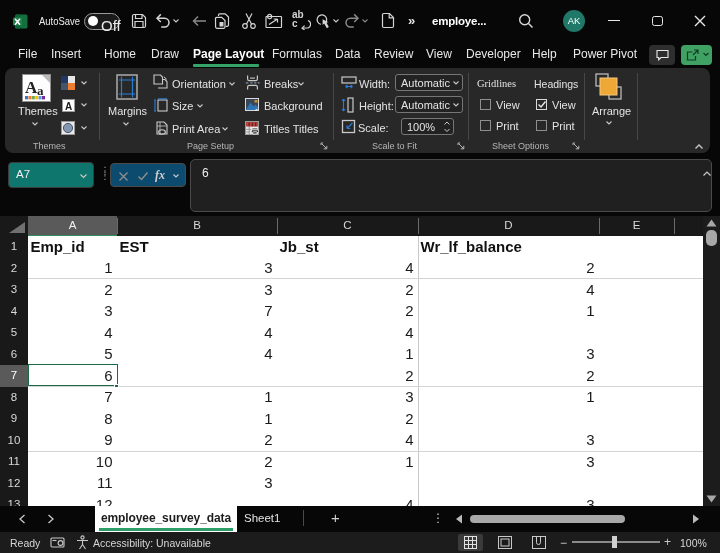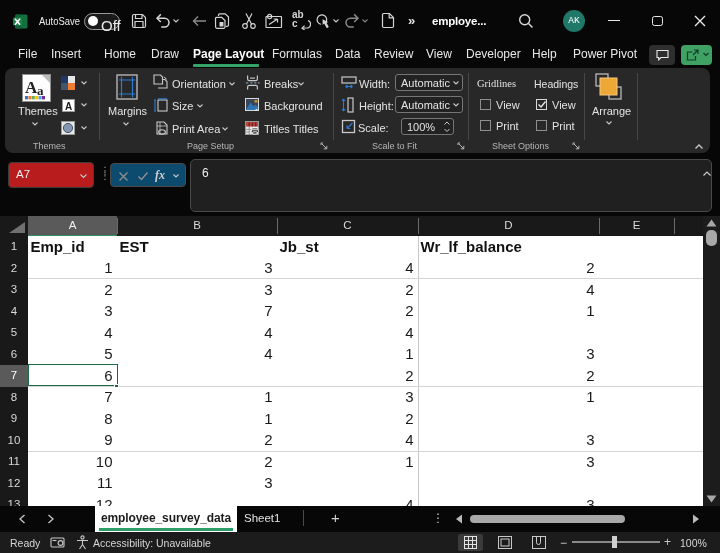--- a/index.html
+++ b/index.html
@@ -91,21 +91,21 @@
     <path d="M8.2 1.8 v4 h4"></path>
   </svg>
   <div class="abs" style="left:408px;top:13px;color:#e6e6e6;font-size:13px;font-weight:bold;">»</div>
   <div class="abs" style="left:432px;top:14.5px;color:#fff;font-size:11.5px;font-weight:bold;letter-spacing:-0.2px;">employe...</div>
 
   <svg class="abs" style="left:518px;top:13px;" width="16" height="16" viewBox="0 0 16 16" fill="none" stroke="#d9d9d9" stroke-width="1.4">
     <circle cx="6.7" cy="6.7" r="5"></circle>
     <path d="M10.5 10.5 L14.5 14.5"></path>
   </svg>
 
-  <div class="abs" style="left:563px;top:10px;width:22px;height:22px;border-radius:50%;background:#1f7868;color:#fff;font-size:9.5px;text-align:center;line-height:22px;font-family:Liberation Mono, monospace;">AK</div>
+  <div class="abs" style="left:563px;top:10px;width:22px;height:22px;border-radius:50%;background:#1f7868;color:#fff;font-size:9.5px;text-align:center;line-height:22px;">AK</div>
 
   <div class="abs" style="left:608px;top:20px;width:12px;height:1.4px;background:#e8e8e8;"></div>
   <div class="abs" style="left:652px;top:15.5px;width:10.5px;height:10.5px;border:1.4px solid #e8e8e8;border-radius:2.5px;"></div>
   <svg class="abs" style="left:694px;top:15px;" width="12" height="12" viewBox="0 0 12 12" stroke="#e8e8e8" stroke-width="1.4">
       <path d="M1 1 L11 11 M11 1 L1 11"></path>
     </svg>
 
   <div class="abs" style="left:0;top:42px;width:720px;height:26px;background:#070707;"></div>
   <div class="abs" id="menubar" style="left:0;top:47px;width:720px;height:18px;color:#e8e8e8;font-size:12px;">
     <span class="abs" style="left:18px;text-align:center;">File</span>
@@ -335,21 +335,21 @@
   <svg class="abs" style="left:605px;top:120px;" width="8" height="6" viewBox="0 0 8 6" fill="none" stroke="#c9c9c9" stroke-width="1.1">
       <path d="M1.5 1.5 L4 4 L6.5 1.5"></path>
     </svg>
 
   <svg class="abs" style="left:694px;top:143px;" width="10" height="7" viewBox="0 0 10 7" fill="none" stroke="#c9c9c9" stroke-width="1.3">
       <path d="M1.5 5.5 L5 2 L8.5 5.5"></path>
     </svg>
 
   <div class="abs" style="left:0;top:153px;width:720px;height:63px;background:#070707;"></div>
 
-  <div class="abs" style="left:8px;top:162px;width:86px;height:26px;background:#b91c1c;border:1px solid #3c3c3c;border-radius:4px;">
+  <div class="abs" style="left:8px;top:162px;width:86px;height:26px;background:#0f766e;border:1px solid #3c3c3c;border-radius:4px;">
     <div class="abs" style="left:7px;top:5px;color:#efefef;font-size:11.5px;">A7</div>
     <svg class="abs" style="left:70px;top:10px;" width="9" height="7" viewBox="0 0 9 7" fill="none" stroke="#c9c9c9" stroke-width="1.1">
         <path d="M1.5 1.5 L4.5 4.5 L7.5 1.5"></path>
       </svg>
   </div>
   <div class="abs" style="left:100px;top:168px;color:#9a9a9a;font-size:10px;line-height:5px;">⋮<br>⋮</div>
 
   <div class="abs" style="left:110px;top:163px;width:76px;height:24px;background:#0c4a6e;border:1px solid #4a4a4a;border-radius:4px;">
     <svg class="abs" style="left:7px;top:6.5px;" width="11" height="11" viewBox="0 0 11 11" stroke="#8f8f8f" stroke-width="1.3">
         <path d="M1.5 1.5 L9.5 9.5 M9.5 1.5 L1.5 9.5"></path>

